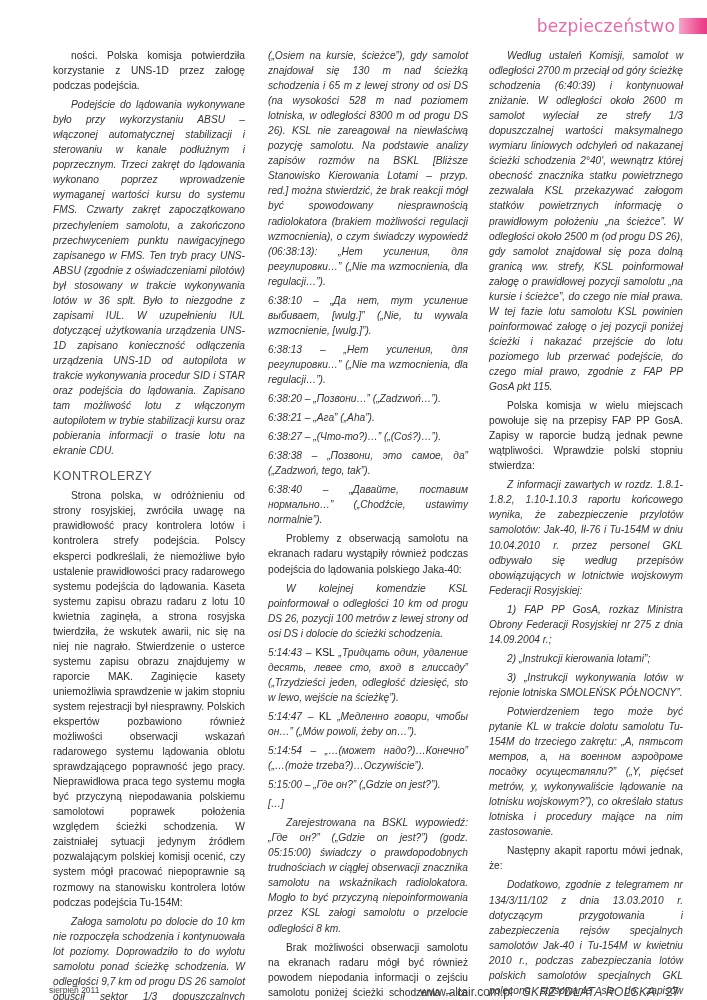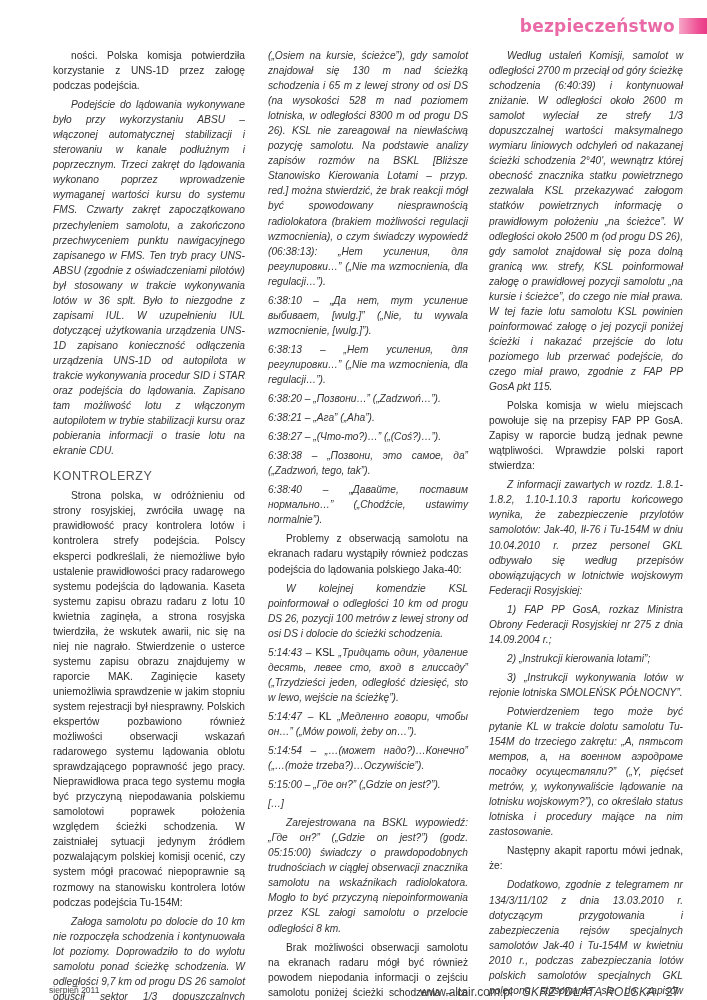--- a/index.html
+++ b/index.html
@@ -1,19 +1,19 @@
 <!DOCTYPE html>
 <html><head>
 <meta charset="utf-8">
 <style>
   html, body { margin:0; padding:0; background:#ffffff; }
   body { width:707px; height:1000px; position:relative; overflow:hidden;
          font-family:"Liberation Sans", "DejaVu Sans", sans-serif; color:#2b2b2b; }
   .header { position:absolute; top:14px; right:0; height:24px; display:flex; align-items:center; }
-  .section-title { font-family:"DejaVu Sans", sans-serif; font-size:17px; color:#e96aa6; letter-spacing:0.2px; margin-right:4px;font-weight:bold; }
+  .section-title { font-family:"DejaVu Sans", sans-serif; font-size:17px; color:#e96aa6; letter-spacing:0.2px; margin-right:4px; }
   .section-bar { width:28px; height:16px; background:linear-gradient(90deg,#f6a6c8 0%,#ee4f93 70%,#e93a86 100%); }
   .col { position:absolute; top:44px; font-size:10.2px; line-height:15.05px; text-align:justify; }
   .col1 { left:49px; width:200px; }
   .col2 { left:264px; width:208px; }
   .col3 { left:485px; width:202px; }
   .col p { margin:4px; }
   .ind { text-indent:18px; }
   .it { font-style:italic; color:#333; }
   .h2 { font-size:12.5px; letter-spacing:0.5px; color:#555; margin-top:11px !important; margin-bottom:1px !important; font-weight:normal; }
   .bold { font-weight:normal; font-style:normal; color:#111; }
@@ -51,21 +51,21 @@
     <p class="it"><span>5:14:43 – </span><span class="bold">KSL</span><span> „Тридцать один, удаление десять, левее сто, вход в глиссаду” („Trzydzieści jeden, odległość dziesięć, sto w lewo, wejście na ścieżkę”).</span></p>
     <p class="it"><span>5:14:47 – </span><span class="bold">KL</span><span> „Медленно говори, чтобы он…” („Mów powoli, żeby on…”).</span></p>
     <p class="it">5:14:54 – „…(может надо?)…Конечно” („…(może trzeba?)…Oczywiście”).</p>
     <p class="it">5:15:00 – „Где он?” („Gdzie on jest?”).</p>
     <p class="it">[…]</p>
     <p class="ind it">Zarejestrowana na BSKL wypowiedź: „Где он?” („Gdzie on jest?”) (godz. 05:15:00) świadczy o prawdopodobnych trudnościach w ciągłej obserwacji znacznika samolotu na wskaźnikach radiolokatora. Mogło to być przyczyną niepoinformowania przez KSL załogi samolotu o przelocie odległości 8 km.</p>
     <p class="ind">Brak możliwości obserwacji samolotu na ekranach radaru mógł być również powodem niepodania informacji o zejściu samolotu poniżej ścieżki schodzenia – co polska komisja uznała za poważny błąd Kierownika Systemu Naprowadzania:</p>
   </div>
 <div class="col col3">
     <p class="ind it">Według ustaleń Komisji, samolot w odległości 2700 m przeciął od góry ścieżkę schodzenia (6:40:39) i kontynuował zniżanie. W odległości około 2600 m samolot wyleciał ze strefy 1/3 dopuszczalnej wartości maksymalnego wymiaru liniowych odchyleń od nakazanej ścieżki schodzenia 2°40', wewnątrz której obecność znacznika statku powietrznego zezwalała KSL przekazywać załogom statków powietrznych informację o prawidłowym położeniu „na ścieżce”. W odległości około 2500 m (od progu DS 26), gdy samolot znajdował się poza dolną granicą ww. strefy, KSL poinformował załogę o prawidłowej pozycji samolotu „na kursie i ścieżce”, do czego nie miał prawa. W tej fazie lotu samolotu KSL powinien poinformować załogę o jej pozycji poniżej ścieżki i nakazać przejście do lotu poziomego lub przerwać podejście, do czego miał prawo, zgodnie z FAP PP GosA pkt 115.</p>
-    <p class="ind">Polska komisja w wielu miejscach powołuje się na przepisy FAP PP GosA. Zapisy w raporcie budzą jednak pewne wątpliwości. Wprawdzie polski raport stwierdza:</p>
+    <p class="ind">Polska komisja w wielu miejscach powołuje się na przepisy FAP PP GosA. Zapisy w raporcie budzą jednak pewne wątpliwości. Wprawdzie polski stopniu stwierdza:</p>
     <p class="ind it">Z informacji zawartych w rozdz. 1.8.1-1.8.2, 1.10-1.10.3 raportu końcowego wynika, że zabezpieczenie przylotów samolotów: Jak-40, Ił-76 i Tu-154M w dniu 10.04.2010 r. przez personel GKL odbywało się według przepisów obowiązujących w lotnictwie wojskowym Federacji Rosyjskiej:</p>
     <p class="ind it">1) FAP PP GosA, rozkaz Ministra Obrony Federacji Rosyjskiej nr 275 z dnia 14.09.2004 r.;</p>
     <p class="ind it">2) „Instrukcji kierowania lotami”;</p>
     <p class="ind it">3) „Instrukcji wykonywania lotów w rejonie lotniska SMOLEŃSK PÓŁNOCNY”.</p>
     <p class="ind it">Potwierdzeniem tego może być pytanie KL w trakcie dolotu samolotu Tu-154M do trzeciego zakrętu: „А, пятьсот метров, а, на военном аэродроме посадку осуществляли?” („Y, pięćset metrów, y, wykonywaliście lądowanie na lotnisku wojskowym?”), co określało status lotniska i procedury mające na nim zastosowanie.</p>
     <p class="ind">Następny akapit raportu mówi jednak, że:</p>
     <p class="ind it">Dodatkowo, zgodnie z telegramem nr 134/3/11/102 z dnia 13.03.2010 r. dotyczącym przygotowania i zabezpieczenia rejsów specjalnych samolotów Jak-40 i Tu-154M w kwietniu 2010 r., podczas zabezpieczania lotów polskich samolotów specjalnych GKL polecono stosowanie się do zapisów zawartych w pkt c, dział AD, część III, tom II „Zbioru informacji lotniczej AIP FR i WNP”, zgodnie z którym: „dowódca zagranicznego statku powietrznego bierze pełną odpowiedzialność za podjęcie decyzji o starcie z lotniska lub lądowaniu na lotnisku docelowym”.</p>
   </div>
 
 <div class="footer-left">sierpień 2011</div>

